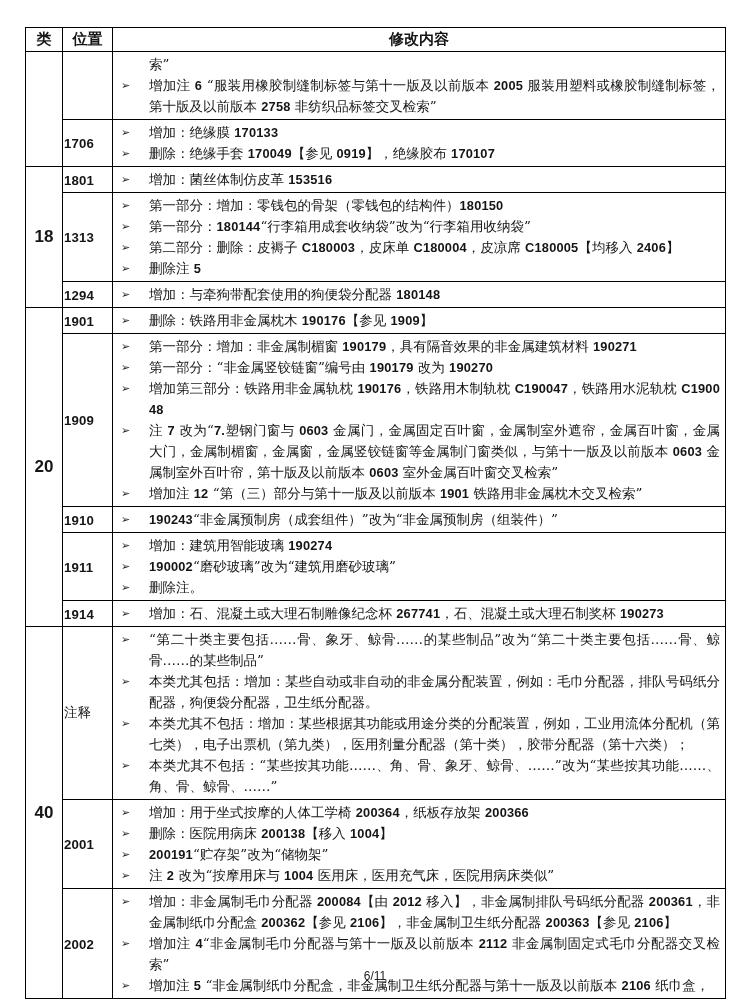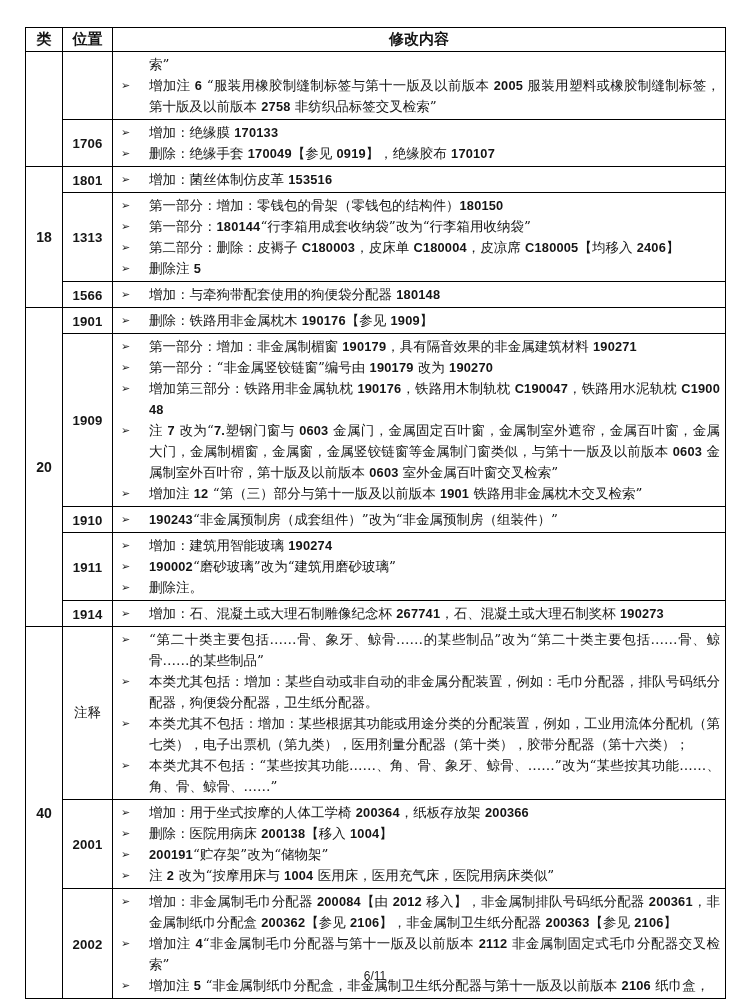--- a/index.html
+++ b/index.html
@@ -14,24 +14,24 @@
   table.rev th, table.rev td{border:1.5px solid #000;}
   th.h{
     font-size:15px;font-weight:bold;height:23px;padding:0 2px;
     text-align:center;vertical-align:middle;
   }
   col.c-class{width:37px;}
   col.c-pos{width:50px;}
   td.class-cell{
     text-align:center;vertical-align:middle;
     font-family:"Liberation Sans","DejaVu Sans",sans-serif;
-    font-weight:bold;font-size:14px;
+    font-weight:bold;font-size:17px;
   }
   td.pos-cell{
-    text-align:center;vertical-align:middle;font-size:13.5px;padding:0 1px;
+    text-align:left;vertical-align:middle;font-size:13.5px;padding:0 1px;
   }
   td.content-cell{padding:2px 5px 2px 7px;vertical-align:middle;}
   .item{display:flex;line-height:21px;font-size:13.5px;}
   .bullet{
     flex:0 0 29px;width:29px;font-family:"DejaVu Sans",sans-serif;
     font-size:11px;line-height:21px;color:#222;padding-left:1px;box-sizing:border-box;
   }
   .item-text{flex:1;text-align:justify;word-break:break-all;}
   .num{
     font-family:"Liberation Sans","DejaVu Sans",sans-serif;
@@ -114,21 +114,21 @@
               <span class="bullet">➢</span>
               <span class="item-text">第二部分：删除：皮褥子 <span class="num">C180003</span>，皮床单 <span class="num">C180004</span>，皮凉席 <span class="num">C180005</span>【均移入 <span class="num">2406</span>】</span>
             </div>
             <div class="item">
               <span class="bullet">➢</span>
               <span class="item-text">删除注 <span class="num">5</span></span>
             </div>
           </td>
         </tr>
         <tr>
-          <td class="pos-cell"><span class="num">1566</span></td>
+          <td class="pos-cell"><span class="num">1294</span></td>
           <td class="content-cell">
             <div class="item">
               <span class="bullet">➢</span>
               <span class="item-text">增加：与牵狗带配套使用的狗便袋分配器 <span class="num">180148</span></span>
             </div>
           </td>
         </tr>
         <tr>
           <td class="class-cell" rowspan="5">20</td>
           <td class="pos-cell"><span class="num">1901</span></td>

